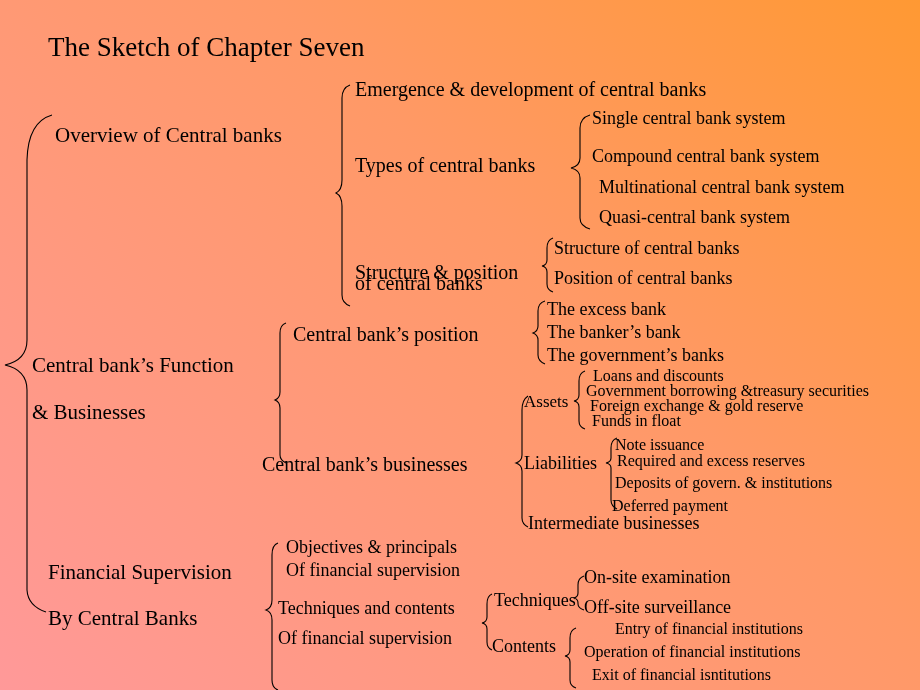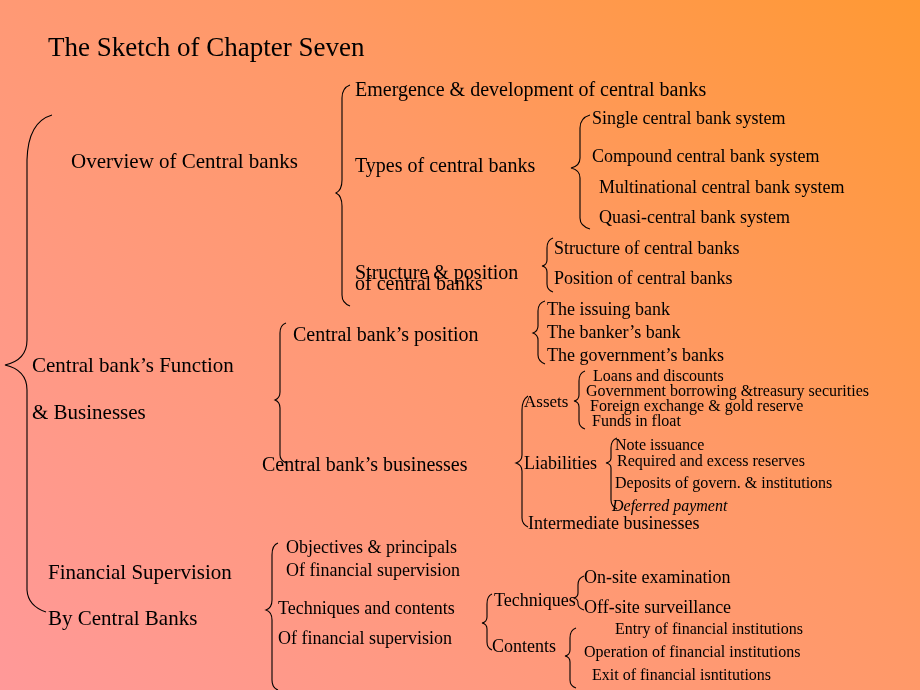--- a/index.html
+++ b/index.html
@@ -47,49 +47,49 @@
 
   <path d="M492,594 Q487,596 487,604 L487,617 Q487,622 482,623 Q487,624 487,629 L487,642 Q487,648 492,650"></path>
 
   <path d="M584,576 Q578,578 578,585 L578,593 Q578,597 574,598 Q578,599 578,603 L578,604 Q578,608 584,610"></path>
 
   <path d="M576,628 Q570,630 570,638 L570,650 Q570,655 565,656 Q570,657 570,662 L570,680 Q570,686 576,688"></path>
 </svg>
 
 <div class="t f28" style="left:48px; top:34px;">The Sketch of Chapter Seven</div>
 
-<div class="t f22" style="left:55px; top:151px;margin-left:16px;">Overview of Central banks</div>
+<div class="t f22" style="left:55px; top:125px;">Overview of Central banks</div>
 <div class="t f20" style="left:355px; top:79px;">Emergence &amp; development of central banks</div>
 <div class="t f20" style="left:355px; top:155px;">Types of central banks</div>
 <div class="t f18" style="left:592px; top:109px;">Single central bank system</div>
 <div class="t f18" style="left:592px; top:147px;text-align:right;">Compound central bank system</div>
 <div class="t f18" style="left:599px; top:178px;">Multinational central bank system</div>
 <div class="t f18" style="left:599px; top:208px;">Quasi-central bank system</div>
 <div class="t f20" style="left:355px; top:238px;margin-top:24px;">Structure &amp; position</div>
 <div class="t f20" style="left:355px; top:273px;">of central banks</div>
 <div class="t f18" style="left:554px; top:239px;">Structure of central banks</div>
 <div class="t f18" style="left:554px; top:269px;">Position of central banks</div>
 
 <div class="t f22" style="left:32px; top:355px;">Central bank’s Function</div>
 <div class="t f22" style="left:32px; top:402px;">&amp; Businesses</div>
 <div class="t f20" style="left:293px; top:324px;">Central bank’s position</div>
-<div class="t f18" style="left:547px; top:300px;">The issuing bank</div>
+<div class="t f18" style="left:547px; top:300px;">The excess bank</div>
 <div class="t f18" style="left:547px; top:323px;">The banker’s bank</div>
 <div class="t f18" style="left:547px; top:346px;">The government’s banks</div>
 <div class="t f20" style="left:262px; top:454px;">Central bank’s businesses</div>
 <div class="t f17" style="left:524px; top:393px;">Assets</div>
 <div class="t f16" style="left:593px; top:368px;">Loans and discounts</div>
 <div class="t f16" style="left:586px; top:383px;">Government borrowing &amp;treasury securities</div>
 <div class="t f16" style="left:590px; top:398px;">Foreign exchange &amp; gold reserve</div>
 <div class="t f16" style="left:592px; top:413px;">Funds in float</div>
 <div class="t f18" style="left:524px; top:454px;">Liabilities</div>
 <div class="t f16" style="left:615px; top:437px;">Note  issuance</div>
 <div class="t f16" style="left:617px; top:453px;">Required and excess  reserves</div>
 <div class="t f16" style="left:615px; top:475px;">Deposits of govern. &amp; institutions</div>
-<div class="t f16" style="left:612px; top:498px;font-style:italic;">Deferred  payment</div>
+<div class="t f16" style="left:612px; top:498px;">Deferred  payment</div>
 <div class="t f18" style="left:528px; top:514px;">Intermediate businesses</div>
 
 <div class="t f22" style="left:48px; top:562px;">Financial Supervision</div>
 <div class="t f22" style="left:48px; top:608px;">By Central Banks</div>
 <div class="t f18" style="left:286px; top:538px;">Objectives &amp; principals</div>
 <div class="t f18" style="left:286px; top:561px;">Of financial supervision</div>
 <div class="t f18" style="left:278px; top:599px;">Techniques and contents</div>
 <div class="t f18" style="left:278px; top:629px;">Of financial supervision</div>
 <div class="t f15" style="left:494px; top:591px;">Techniques</div>
 <div class="t f15" style="left:584px; top:568px;">On-site examination</div>

